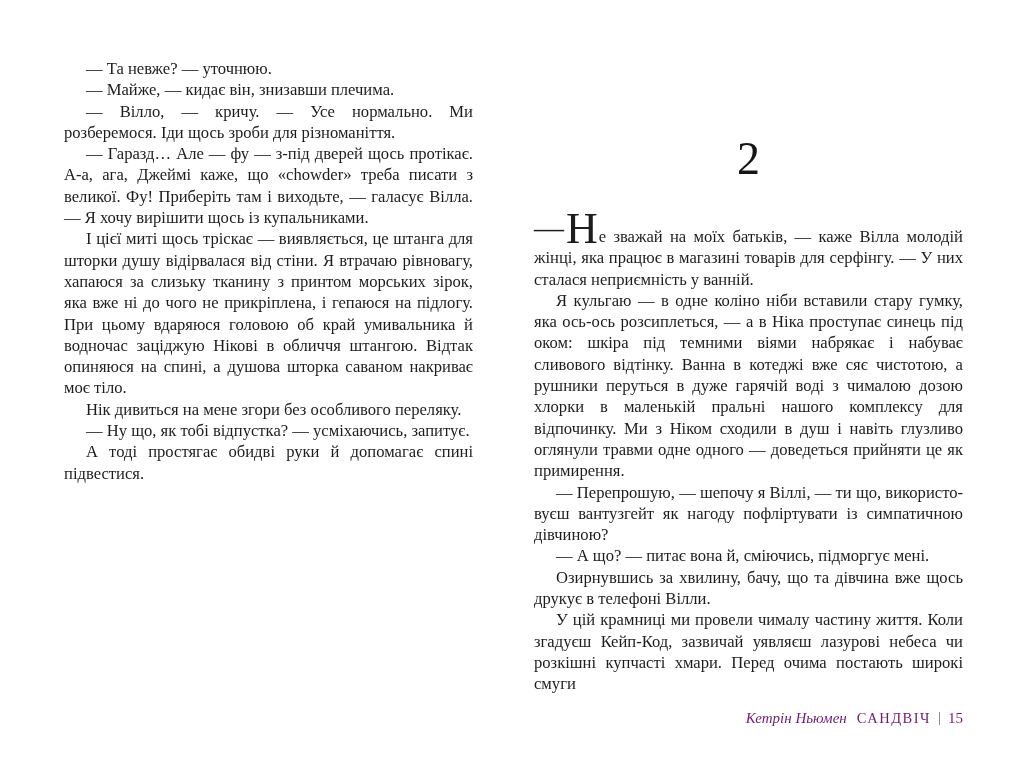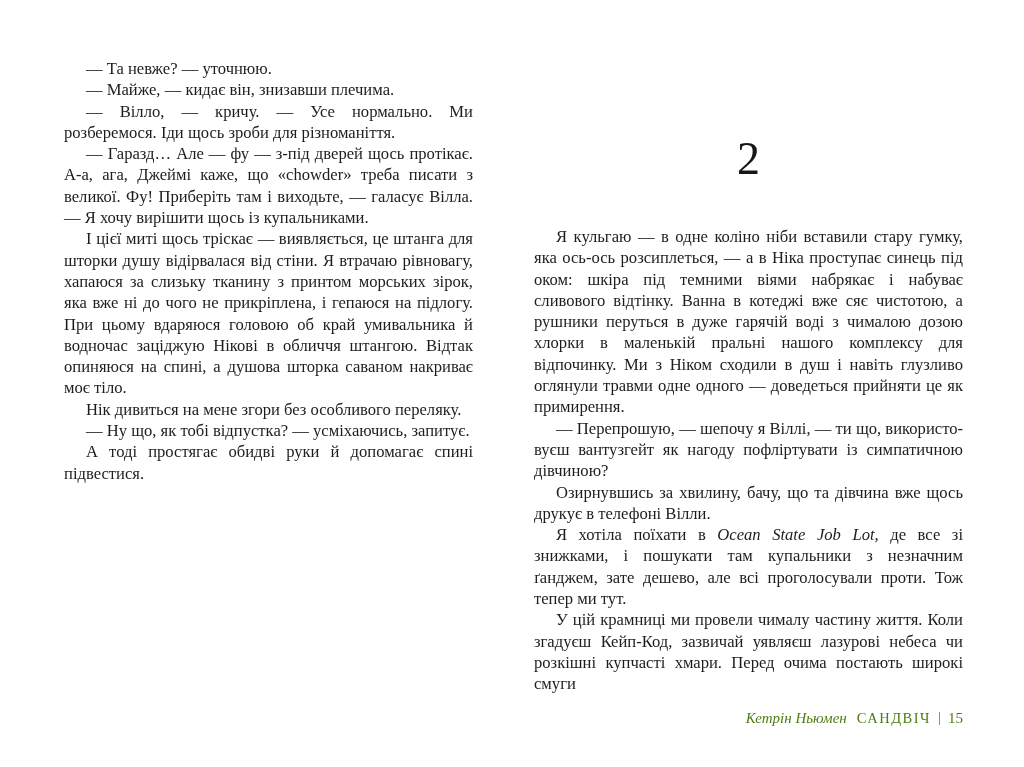--- a/index.html
+++ b/index.html
@@ -67,21 +67,21 @@
   }
 
   .it { font-style: italic; }
 
   
   .footer {
     position: absolute;
     top: 710px;
     right: 61px;
     font-size: 15px;
-    color: #4d7c0f;
+    color: #701a75;
     white-space: nowrap;
   }
   .footer .author {
     font-style: italic;
     margin-right: 10px;
   }
   .footer .title {
     letter-spacing: 1.5px;
     font-size: 14.5px;
   }
@@ -106,24 +106,25 @@
     <p>— Гаразд… Але — фу — з-під дверей щось протікає. А-а, ага, Джеймі каже, що «chowder» треба писати з великої. Фу! Приберіть там і виходьте, — галасує Вілла. — Я хочу виріши­ти щось із купальниками.</p>
     <p>І цієї миті щось тріскає — виявляється, це штанга для шторки душу відірвалася від стіни. Я втрачаю рівновагу, ха­паюся за слизьку тканину з принтом морських зірок, яка вже ні до чого не прикріплена, і гепаюся на підлогу. При цьому вдаряюся головою об край умивальника й водночас зацід­жую Нікові в обличчя штангою. Відтак опиняюся на спині, а душова шторка саваном накриває моє тіло.</p>
     <p>Нік дивиться на мене згори без особливого переляку.</p>
     <p>— Ну що, як тобі відпустка? — усміхаючись, запитує.</p>
     <p>А тоді простягає обидві руки й допомагає спині підвестися.</p>
   </div>
 
   <div class="chapter-number">2</div>
 
   <div class="col page-right-text">
+    <p class="opening"><span class="opening-dash">—</span><span class="initial-cap">Н</span><span>е зважай на моїх батьків, — каже Вілла молодій жінці, яка працює в магазині товарів для серфінгу. — У них сталася неприємність у ванній.</span></p>
     <p>Я кульгаю — в одне коліно ніби вставили стару гумку, яка ось-ось розсиплеться, — а в Ніка проступає синець під оком: шкіра під темними віями набрякає і набуває сливового від­тінку. Ванна в котеджі вже сяє чистотою, а рушники перуть­ся в дуже гарячій воді з чималою дозою хлорки в маленькій пральні нашого комплексу для відпочинку. Ми з Ніком сходи­ли в душ і навіть глузливо оглянули травми одне одного — до­ведеться прийняти це як примирення.</p>
     <p>— Перепрошую, — шепочу я Віллі, — ти що, використо­вуєш вантузгейт як нагоду пофліртувати із симпатичною дів­чиною?</p>
+    <p>— А що? — питає вона й, сміючись, підморгує мені.</p>
     <p>Озирнувшись за хвилину, бачу, що та дівчина вже щось друкує в телефоні Вілли.</p>
-    <p><span>Я хотіла поїхати в </span><span class="it">Ocean State Job Lot,</span><span> де все зі знижками, і пошукати там купальники з незначним ґанджем, зате деше­во, але всі проголосували проти. Тож тепер ми тут.</span></p>
     <p>У цій крамниці ми провели чималу частину життя. Коли згадуєш Кейп-Код, зазвичай уявляєш лазурові небеса чи роз­кішні купчасті хмари. Перед очима постають широкі смуги</p>
   </div>
 
   <div class="footer">
     <span class="author">Кетрін Ньюмен</span><span class="title">САНДВІЧ</span><span class="divider"></span><span class="page-num">15</span>
   </div>
 
 </div>
 
 </body></html>

